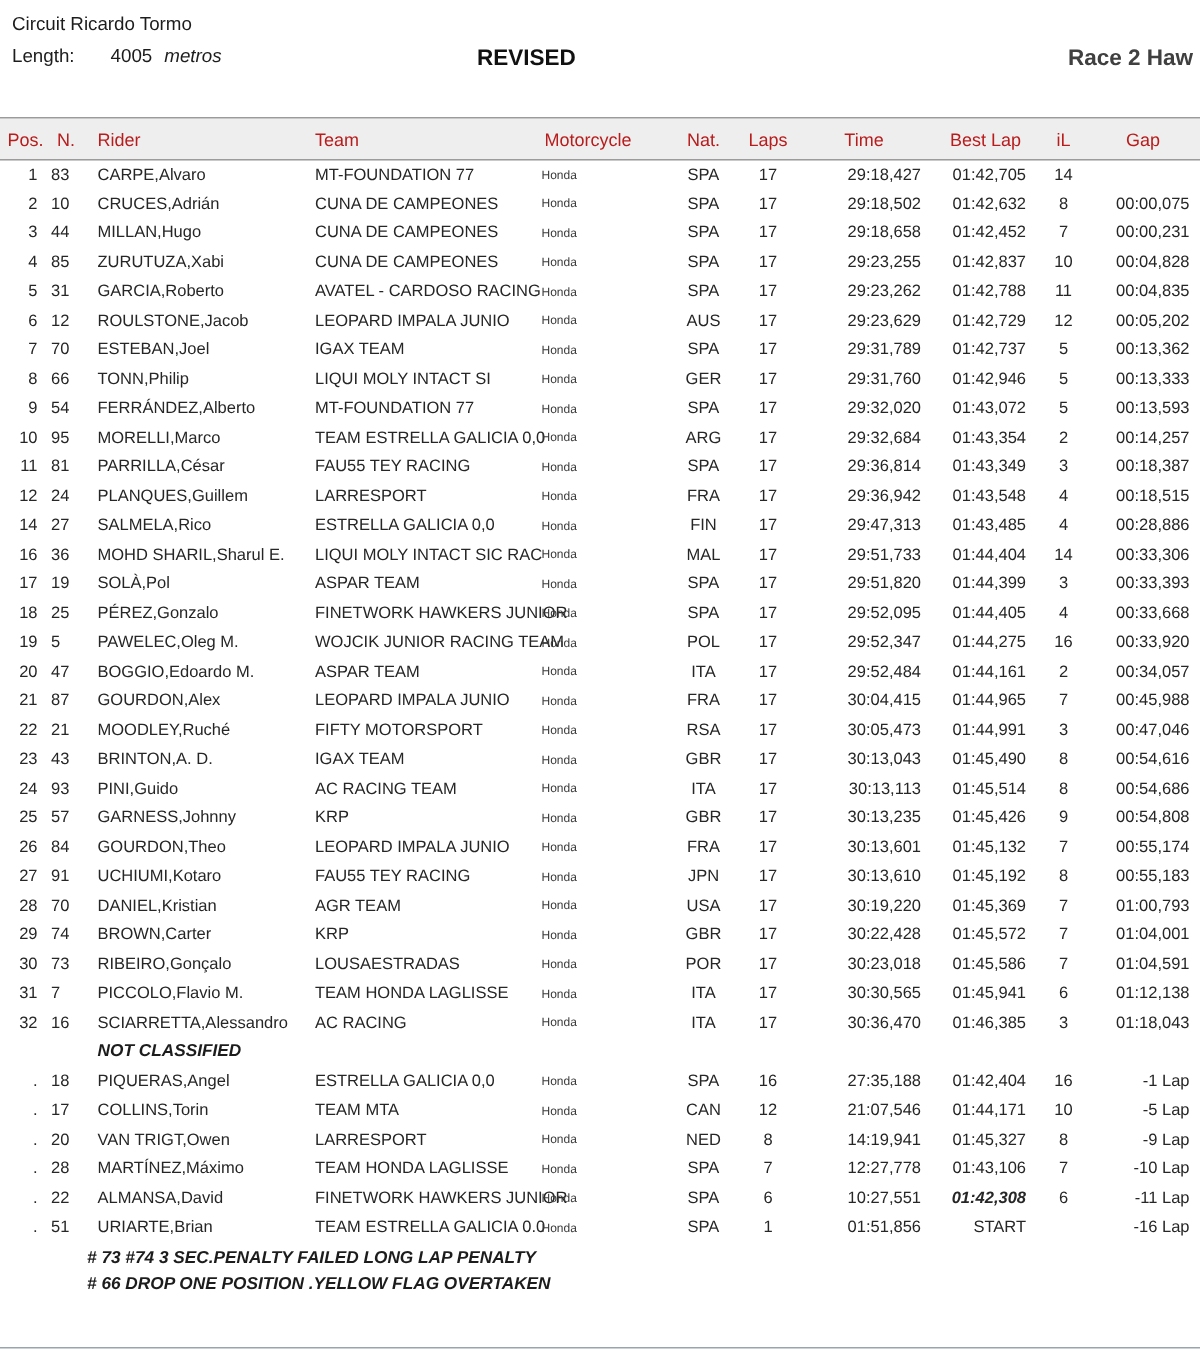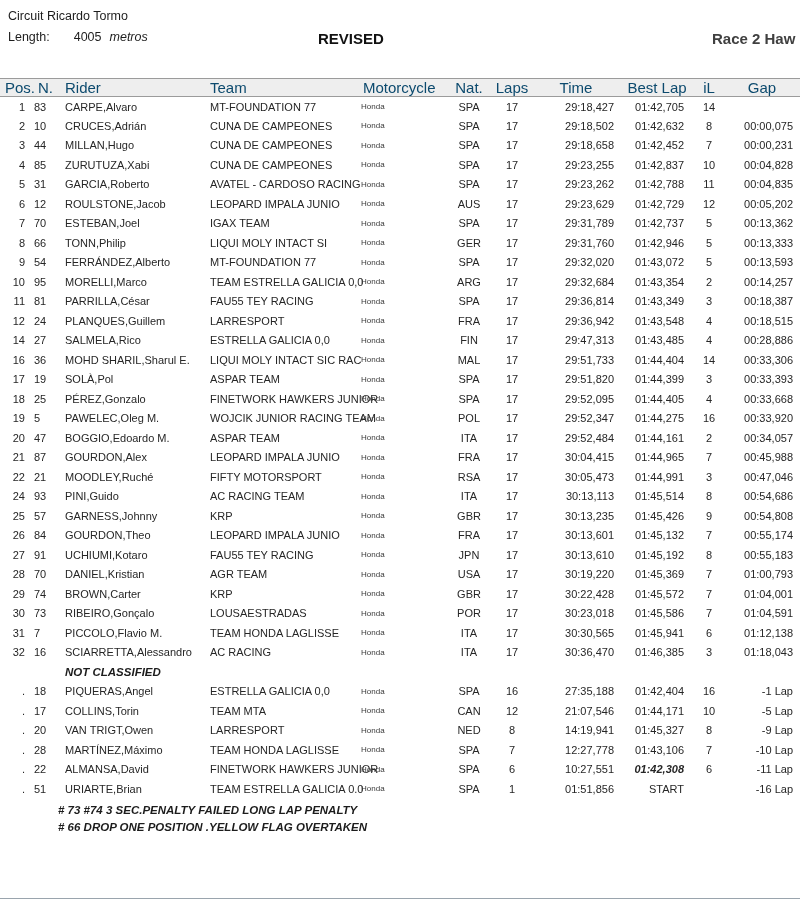--- a/index.html
+++ b/index.html
@@ -13,21 +13,21 @@
   .length-line { position:absolute; left:8px; top:30px; font-size:12.5px; color:#1d1d1d; }
   .len-val  { margin-left:24px; }
   .len-unit { margin-left:8px;font-style:italic; }
   .revised  { position:absolute; left:318px; top:30px; font-size:15px; font-weight:bold; color:#111; }
   .race     { position:absolute; left:712px; top:30px; font-size:15px; font-weight:bold; color:#404040; white-space:nowrap; }
 
   
   table { width:800px; table-layout:fixed; border-collapse:collapse; }
   thead th {
     background:#eeeeee; border-top:1px solid #9b9b9b; border-bottom:1px solid #9b9b9b;
-    font-size:15px; font-weight:normal; color:#0c4a6e; height:16px; white-space:nowrap;
+    font-size:12px; font-weight:normal; color:#b91c1c; height:28px; white-space:nowrap;
   }
   tbody td { font-size:11px; height:19.5px; white-space:nowrap; overflow:visible; color:#262626; }
 
   th.col-pos, th.col-num, th.col-rider, th.col-team, th.col-moto { text-align:left; }
   th.col-pos   { padding-left:5px; }
   th.col-num   { padding-left:4px; }
   th.col-rider { padding-left:5px; }
   th.col-team  { padding-left:2px; }
   th.col-moto  { padding-left:5px; }
   th.col-nat, th.col-laps, th.col-time, th.col-best, th.col-il, th.col-gap { text-align:center; }
@@ -350,20 +350,33 @@
           <td class="col-team">FIFTY MOTORSPORT</td>
           <td class="col-moto">Honda</td>
           <td class="col-nat">RSA</td>
           <td class="col-laps">17</td>
           <td class="col-time">30:05,473</td>
           <td class="col-best">01:44,991</td>
           <td class="col-il">3</td>
           <td class="col-gap">00:47,046</td>
         </tr>
         <tr>
+          <td class="col-pos">23</td>
+          <td class="col-num">43</td>
+          <td class="col-rider">BRINTON,A. D.</td>
+          <td class="col-team">IGAX TEAM</td>
+          <td class="col-moto">Honda</td>
+          <td class="col-nat">GBR</td>
+          <td class="col-laps">17</td>
+          <td class="col-time">30:13,043</td>
+          <td class="col-best">01:45,490</td>
+          <td class="col-il">8</td>
+          <td class="col-gap">00:54,616</td>
+        </tr>
+        <tr>
           <td class="col-pos">24</td>
           <td class="col-num">93</td>
           <td class="col-rider">PINI,Guido</td>
           <td class="col-team">AC RACING TEAM</td>
           <td class="col-moto">Honda</td>
           <td class="col-nat">ITA</td>
           <td class="col-laps">17</td>
           <td class="col-time">30:13,113</td>
           <td class="col-best">01:45,514</td>
           <td class="col-il">8</td>

